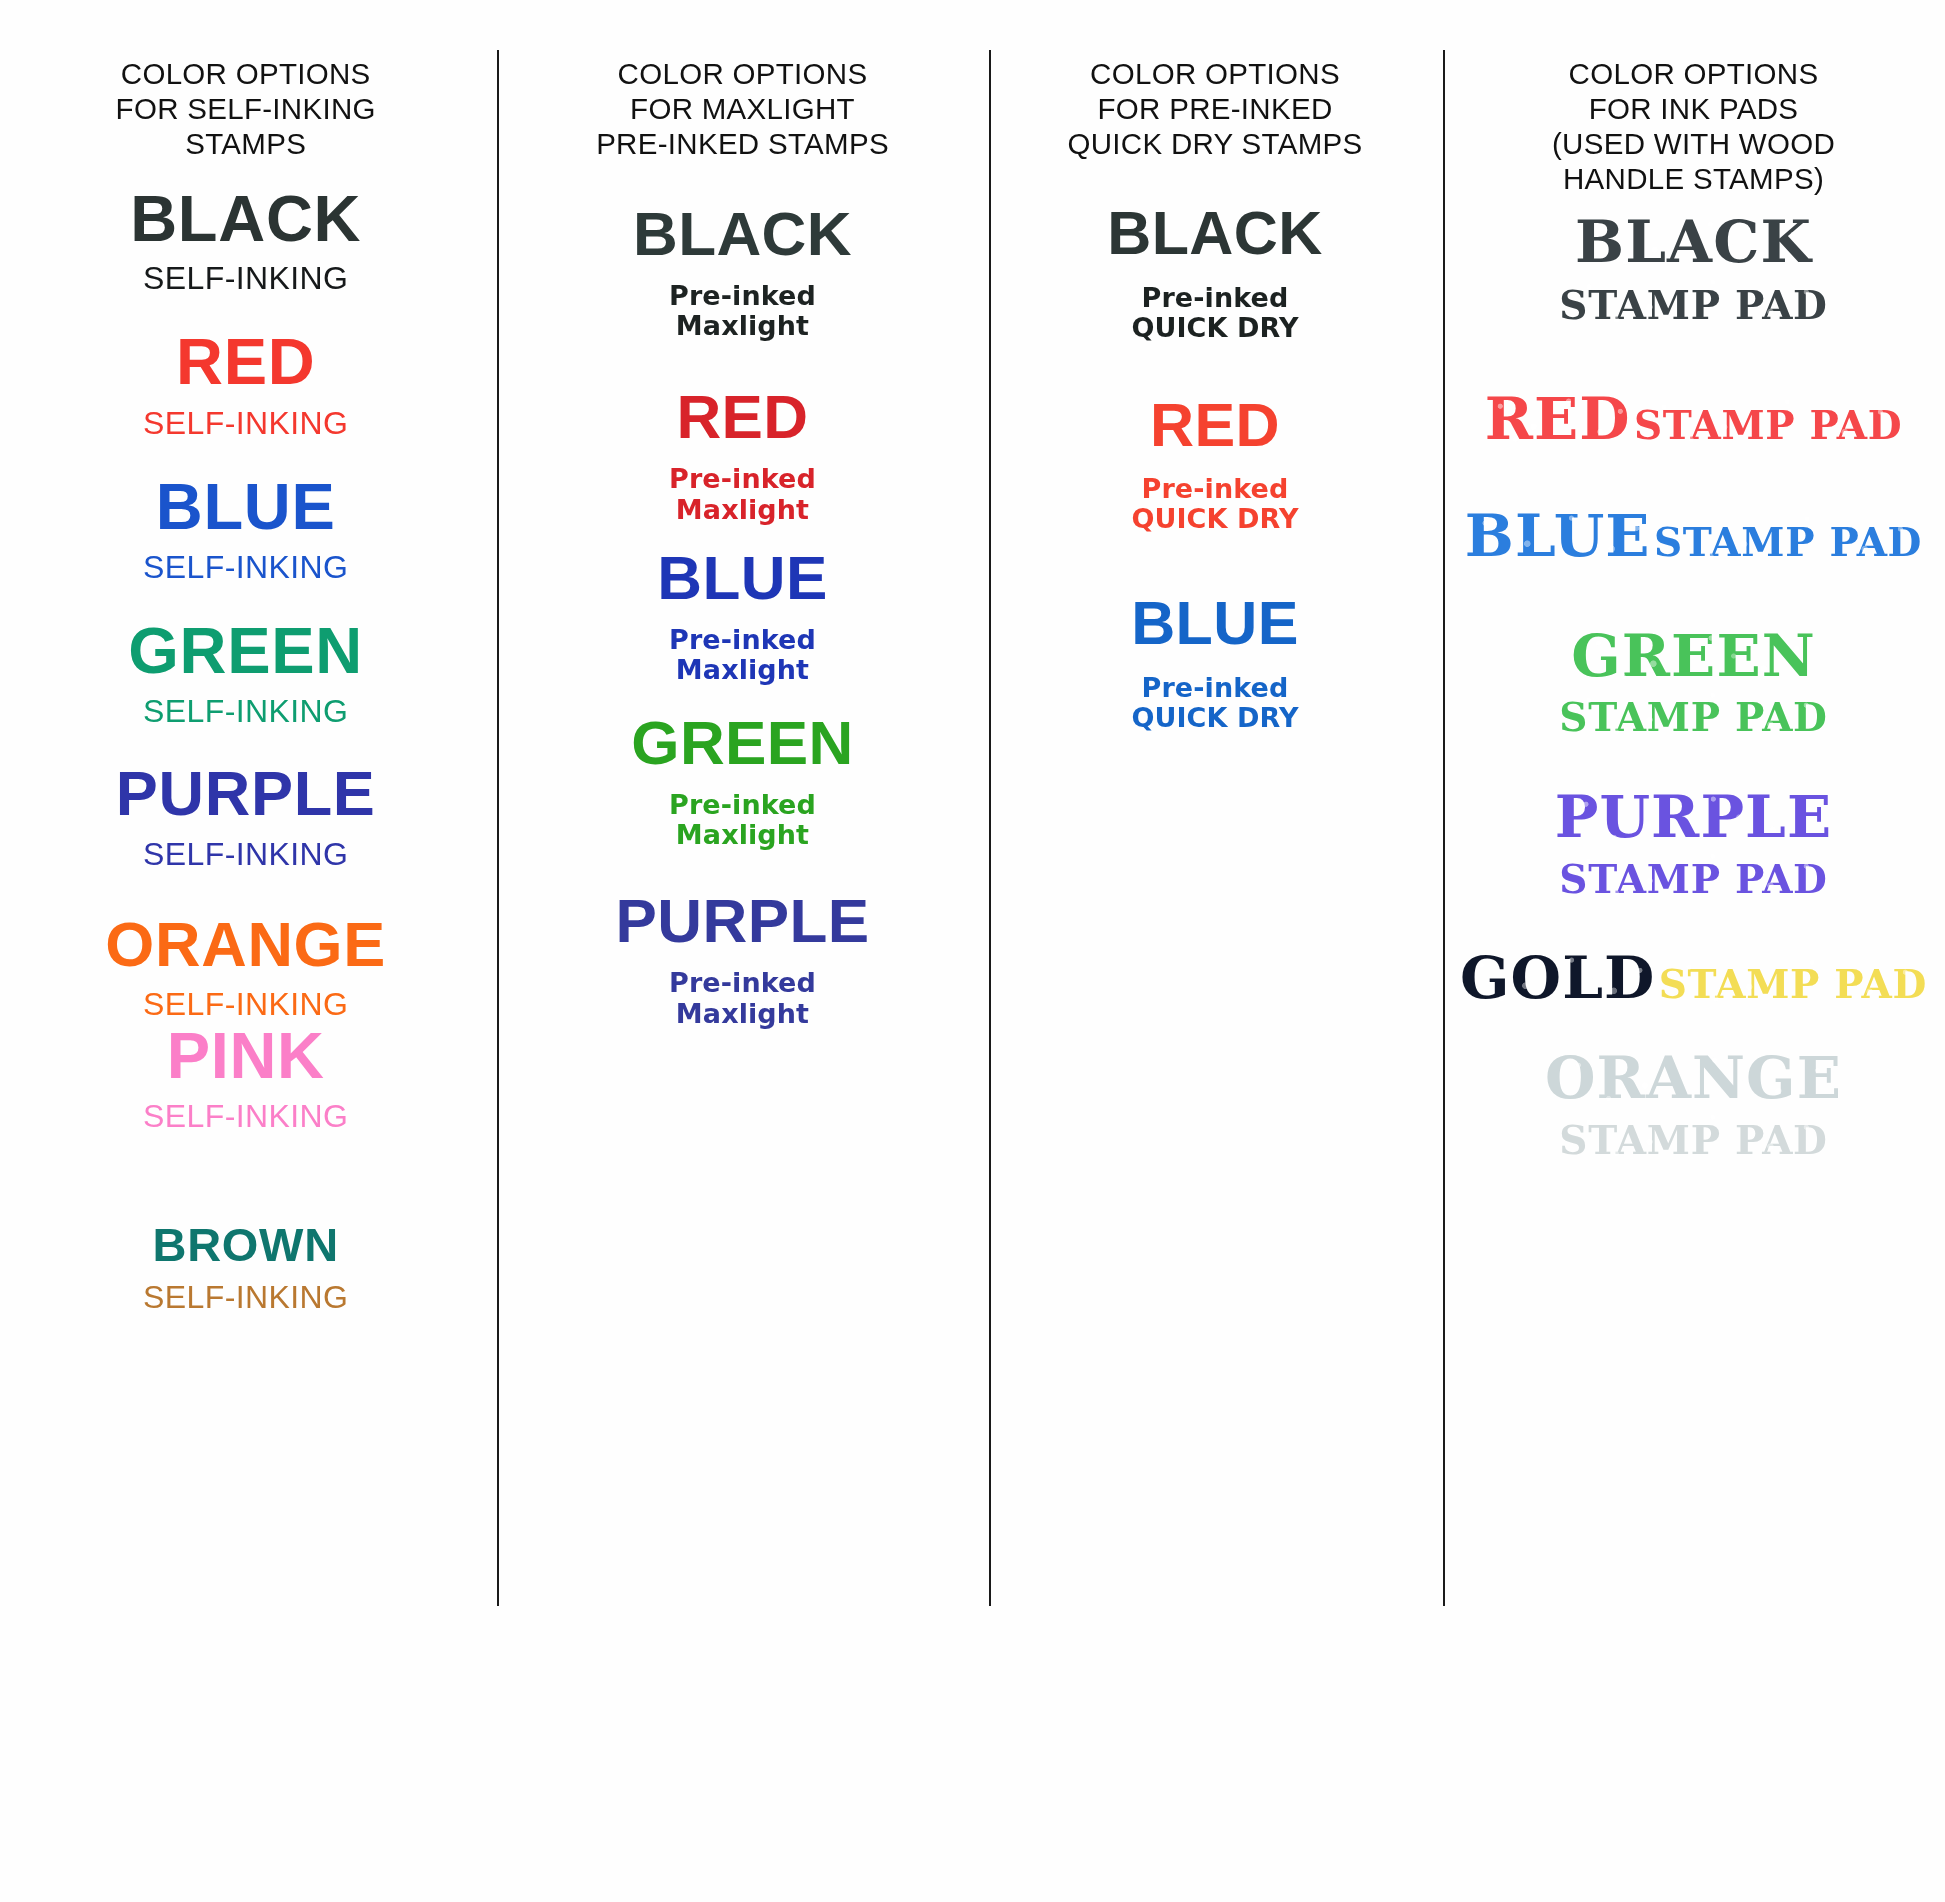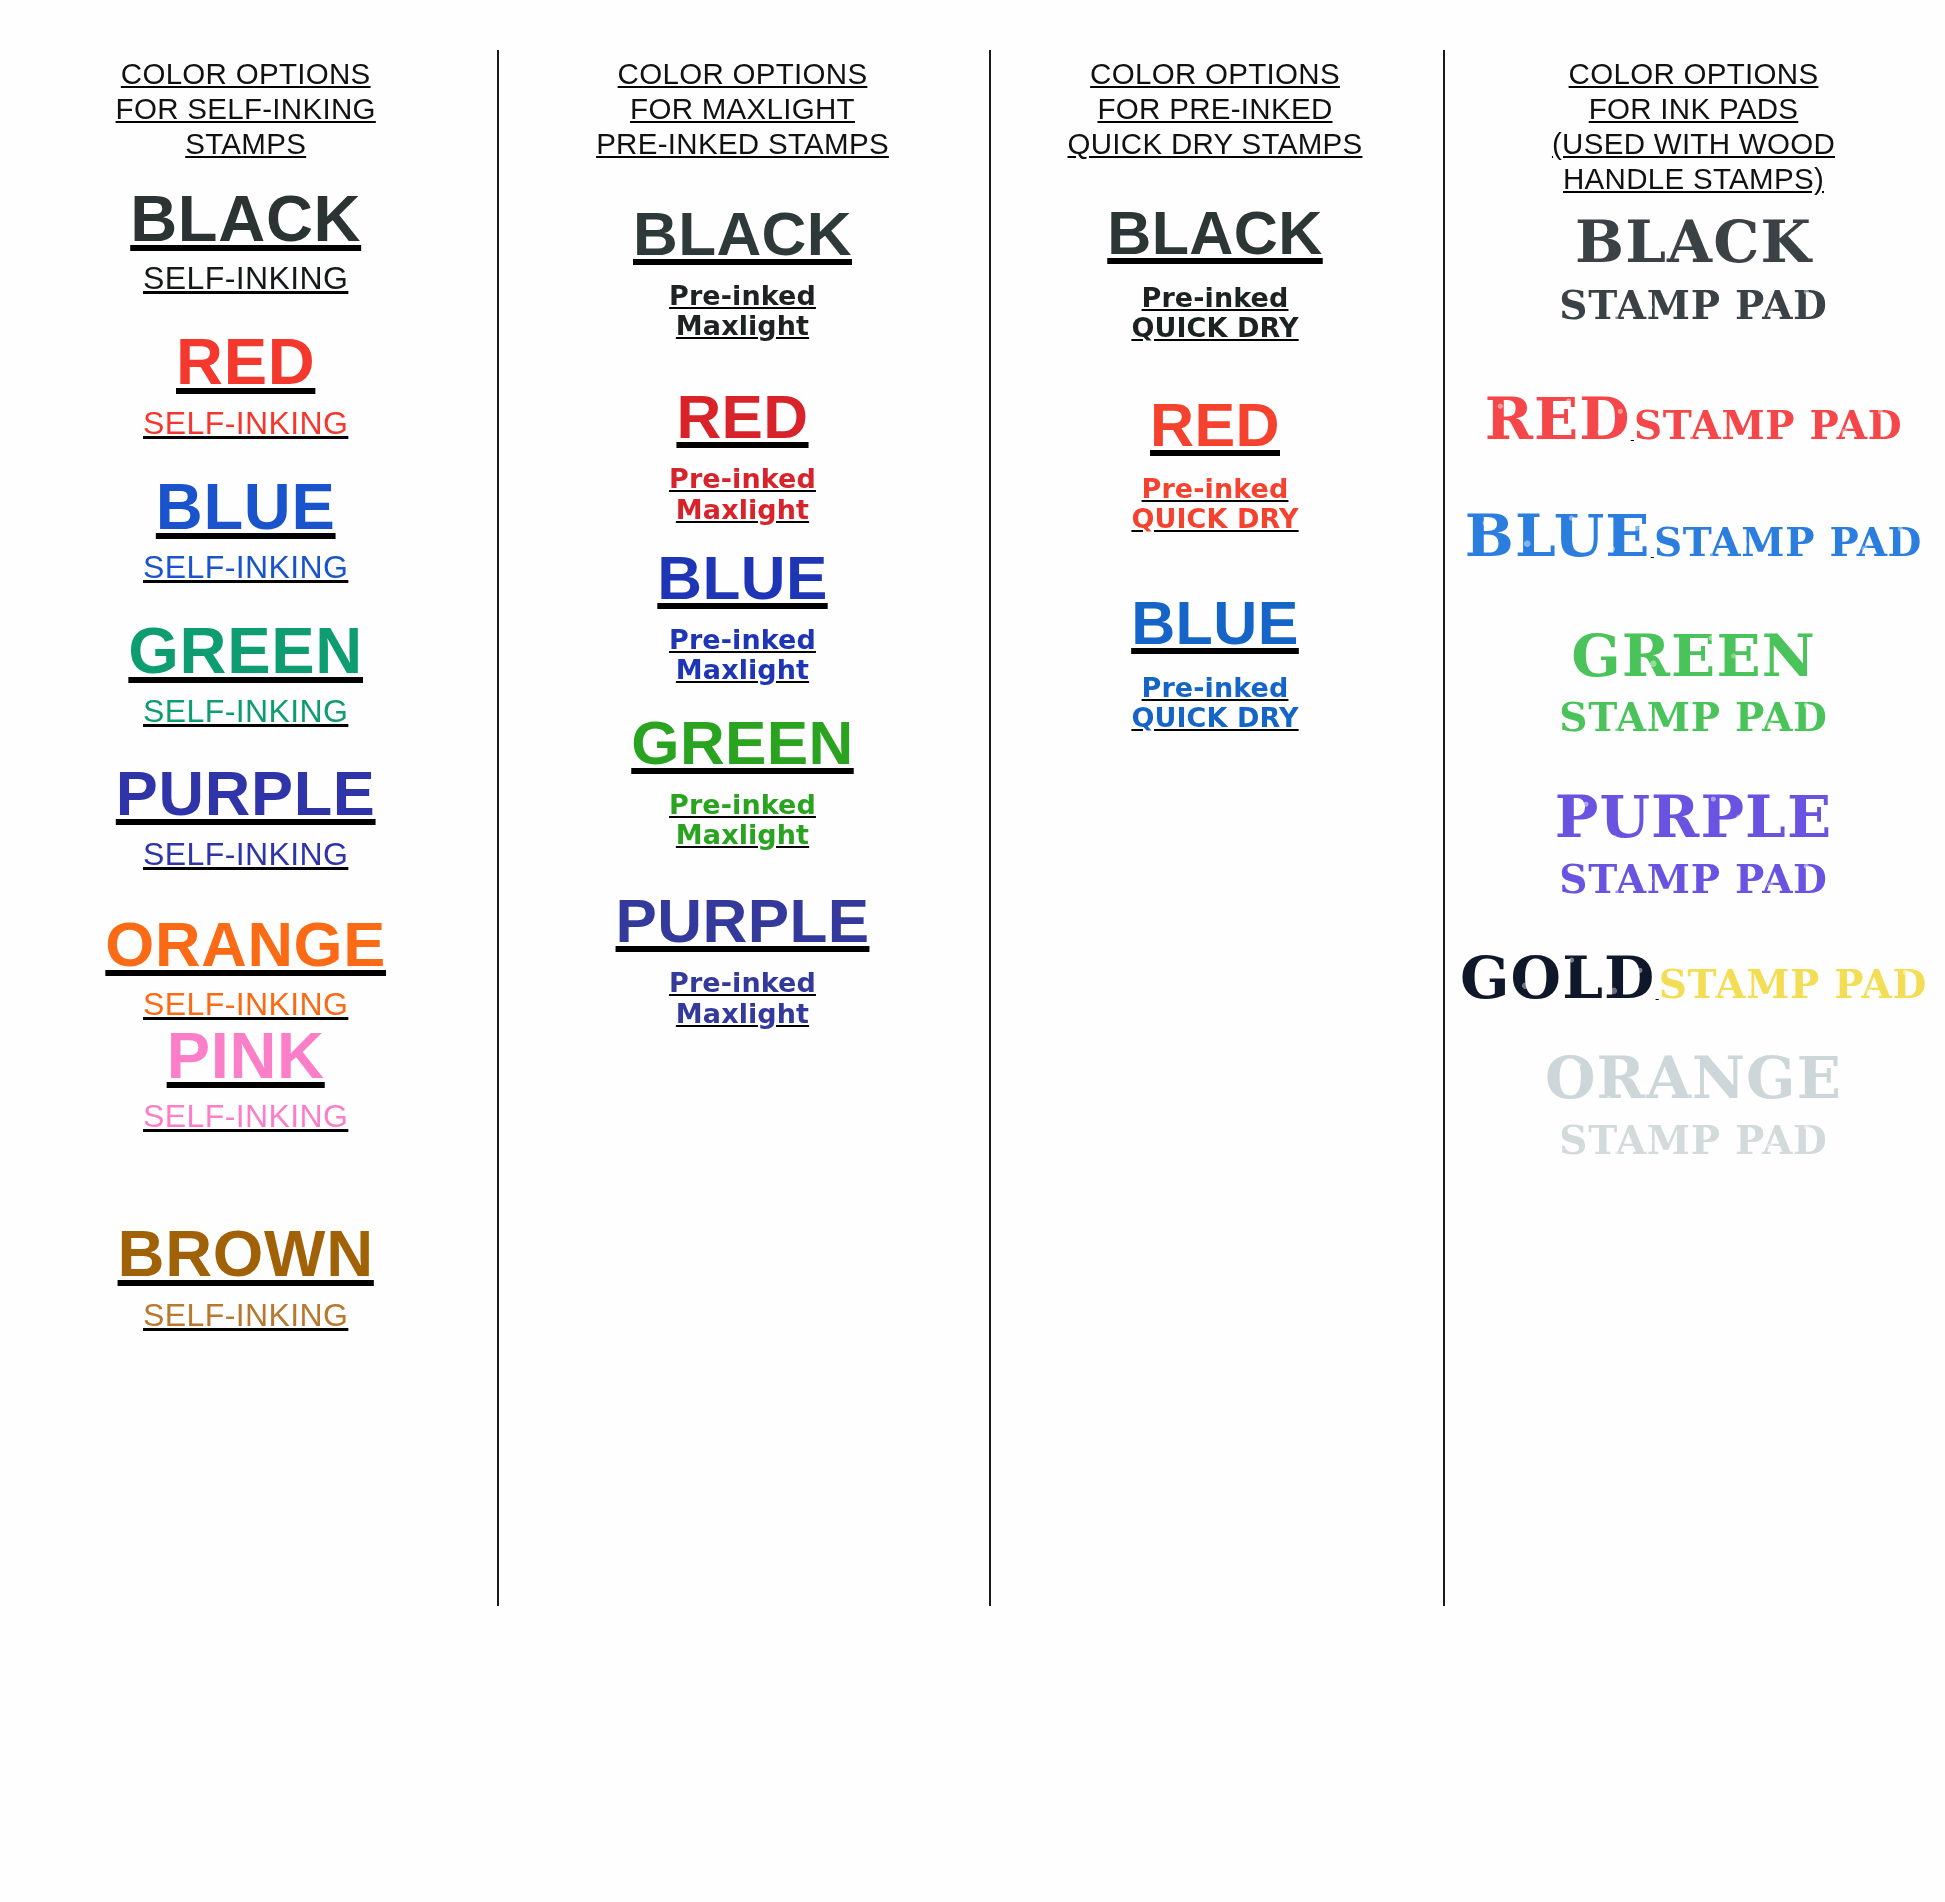--- a/index.html
+++ b/index.html
@@ -37,21 +37,20 @@
 
   
   .columns {
     position: absolute;
     top: 0; left: 0;
     width: 1946px;
     height: 1902px;
     display: flex;
     flex-direction: row;
     align-items: flex-start;
-    text-decoration: underline;
   }
   .column {
     position: relative;
     box-sizing: border-box;
     padding-top: 56px;
     text-align: center;
   }
   .col-1 { width: 497px;  padding-left: 14.4px; padding-right: 20px; }
   .col-2 { width: 491px;  padding-left: 17.3px; padding-right: 17.3px; }
   .col-3 { width: 454px;  padding-left: 13px; padding-right: 13px; }
@@ -201,21 +200,21 @@
         <div class="swatch-name" style="color:#fb6a15;font-size:63px">ORANGE</div>
         <div class="swatch-sub" style="color:#fb6a15;font-size:32px;margin-top:11.5px">SELF-INKING</div>
       </div>
 
       <div class="entry" style="">
         <div class="swatch-name" style="color:#fb7fc8;font-size:65px">PINK</div>
         <div class="swatch-sub" style="color:#fb7fc8;font-size:32px;margin-top:11.5px">SELF-INKING</div>
       </div>
 
       <div class="entry" style="margin-top:86px">
-        <div class="swatch-name" style="color:#a16207;font-size:65px">BROWN</div>
+        <div class="swatch-name" style="color:#0f766e;font-size:47px">BROWN</div>
         <div class="swatch-sub" style="color:#b97830;font-size:32px;margin-top:11.5px">SELF-INKING</div>
       </div>
     </div>
 
     <div class="column col-2">
       <div class="col-header">COLOR OPTIONS
 FOR MAXLIGHT
 PRE-INKED STAMPS</div>
 
       <div class="entry" style="margin-top:42px">

